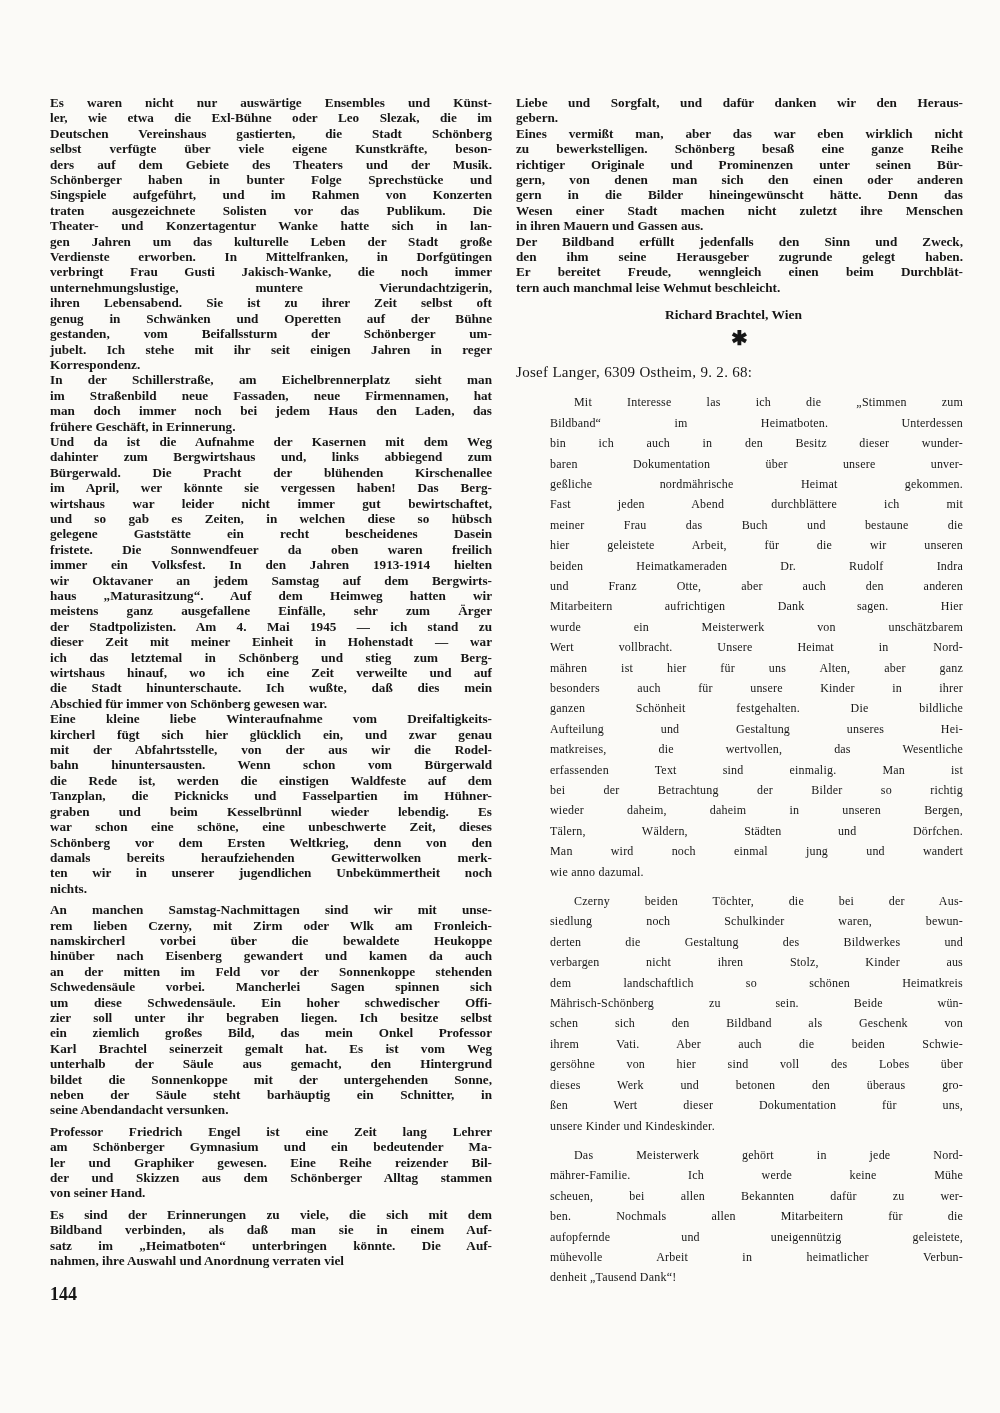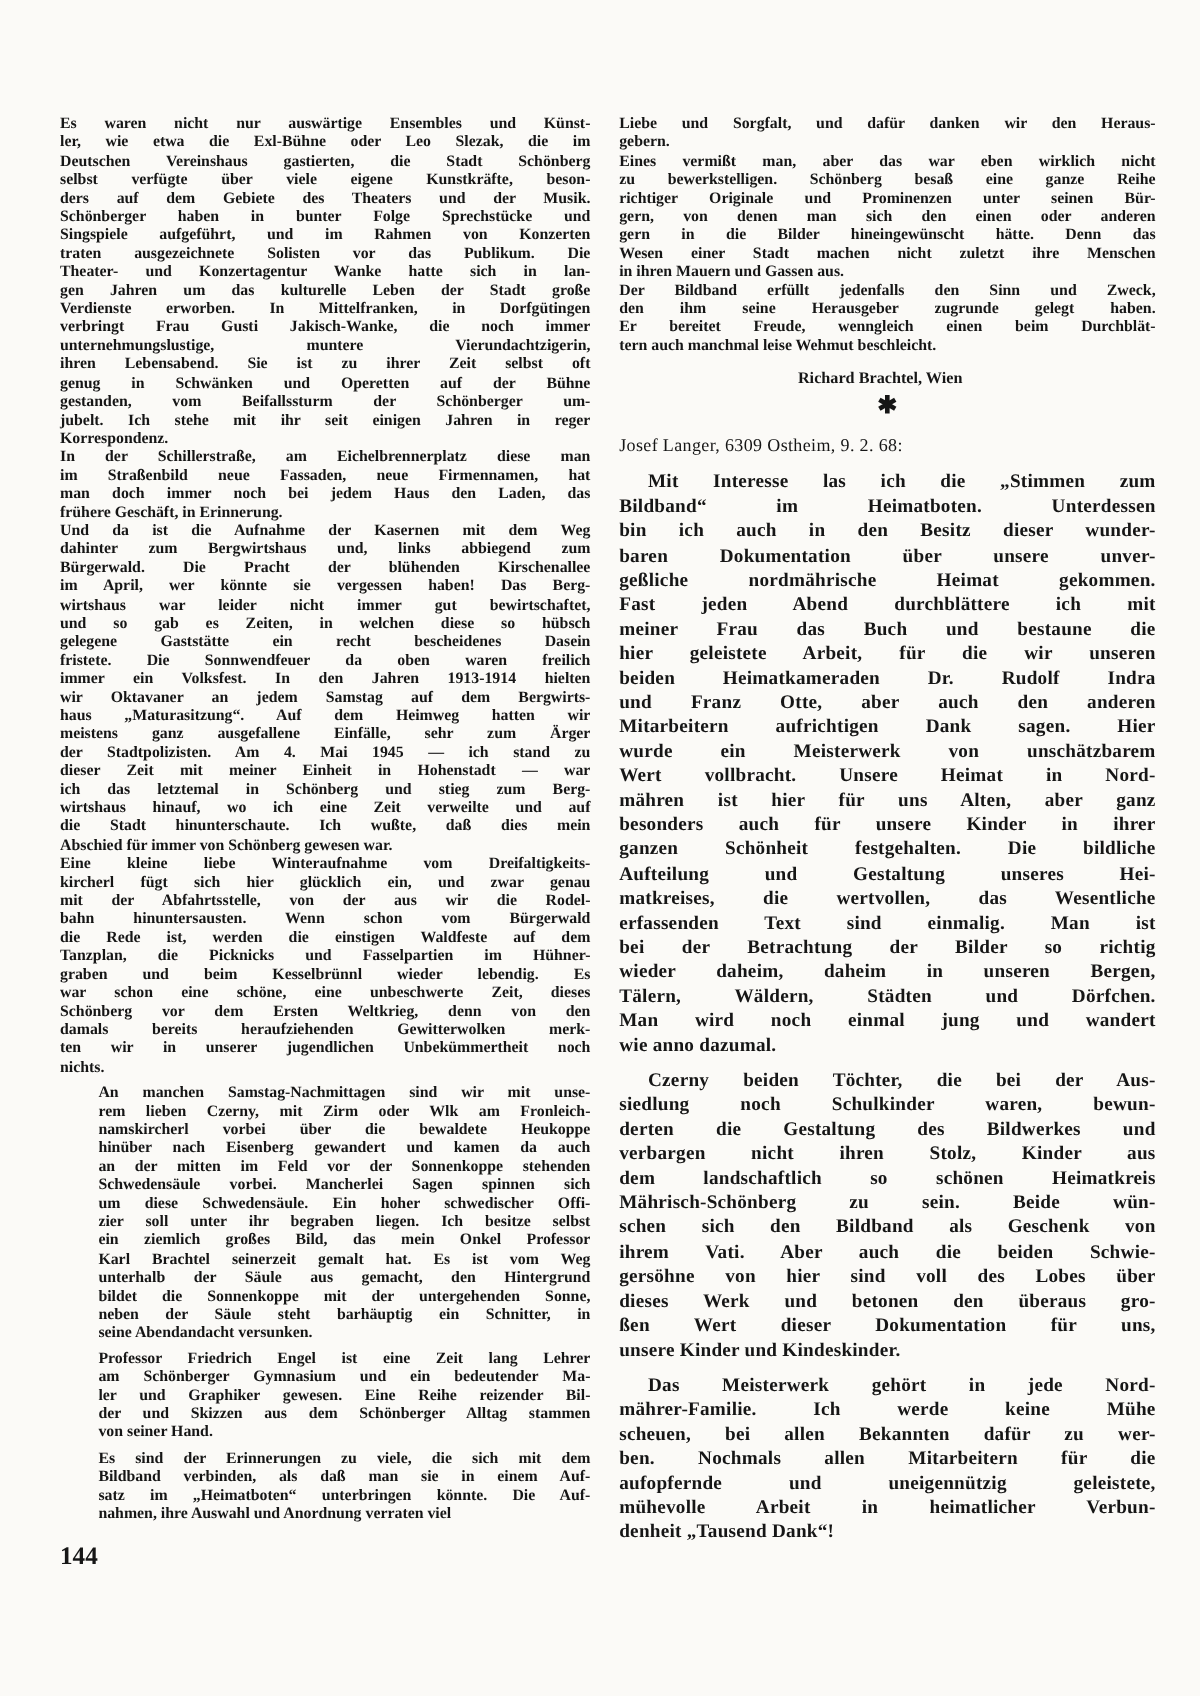--- a/index.html
+++ b/index.html
@@ -9,21 +9,21 @@
     color: #161616;
     font-family: "Liberation Serif", serif;
     position: relative;
     overflow: hidden;
   }
   .col { position: absolute; }
   #left-col  { left: 50px;  top: 95px; width: 442px; }
   #right-col { left: 516px; top: 95px; width: 447px; }
 
   .para { margin: 0; }
-  .para.gap { margin-top: 6px; margin-left: 32px; }
+  .para.gap { margin-top: 6px; }
   .line {
     text-align: justify;
     text-align-last: justify;
   }
   .line.lastline { text-align-last: left; }
 
   .small-text .line {
     font-size: 13.2px;
     line-height: 15.4px;
     font-weight: bold;
@@ -46,33 +46,34 @@
   }
   .letter-heading {
     font-size: 15px;
     font-weight: normal;
     margin-top: 12px;
     line-height: 23px;
     letter-spacing: 0.3px;
   }
   .letter { margin-top: 8px; }
   .letter .line {
-    font-size: 16px;
+    font-size: 12px;
     line-height: 20.4px;
-    font-weight: bold;
+    font-weight: normal;
     letter-spacing: 0.2px;
+    margin-left: 34px;
   }
   .letter .para { margin-top: 9px; }
   .letter .para:first-child { margin-top: 0; }
   .letter .para.indent .line:first-child { text-indent: 24px; }
 
   #page-number {
     position: absolute;
     left: 50px; top: 1284px;
-    font-size: 21px;
+    font-size: 18px;
     font-weight: bold;
   }
 </style>
 </head>
 <body>
 
 <div id="left-col" class="col small-text">
     <div class="para">
       <div class="line">Es waren nicht nur auswärtige Ensembles und Künst-</div>
       <div class="line">ler, wie etwa die Exl-Bühne oder Leo Slezak, die im</div>
@@ -87,21 +88,21 @@
       <div class="line">Verdienste erworben. In Mittelfranken, in Dorfgütingen</div>
       <div class="line">verbringt Frau Gusti Jakisch-Wanke, die noch immer</div>
       <div class="line">unternehmungslustige, muntere Vierundachtzigerin,</div>
       <div class="line">ihren Lebensabend. Sie ist zu ihrer Zeit selbst oft</div>
       <div class="line">genug in Schwänken und Operetten auf der Bühne</div>
       <div class="line">gestanden, vom Beifallssturm der Schönberger um-</div>
       <div class="line">jubelt. Ich stehe mit ihr seit einigen Jahren in reger</div>
       <div class="line lastline">Korrespondenz.</div>
     </div>
     <div class="para">
-      <div class="line">In der Schillerstraße, am Eichelbrennerplatz diese man</div>
+      <div class="line">In der Schillerstraße, am Eichelbrennerplatz sieht man</div>
       <div class="line">im Straßenbild neue Fassaden, neue Firmennamen, hat</div>
       <div class="line">man doch immer noch bei jedem Haus den Laden, das</div>
       <div class="line lastline">frühere Geschäft, in Erinnerung.</div>
     </div>
     <div class="para">
       <div class="line">Und da ist die Aufnahme der Kasernen mit dem Weg</div>
       <div class="line">dahinter zum Bergwirtshaus und, links abbiegend zum</div>
       <div class="line">Bürgerwald. Die Pracht der blühenden Kirschenallee</div>
       <div class="line">im April, wer könnte sie vergessen haben! Das Berg-</div>
       <div class="line">wirtshaus war leider nicht immer gut bewirtschaftet,</div>

